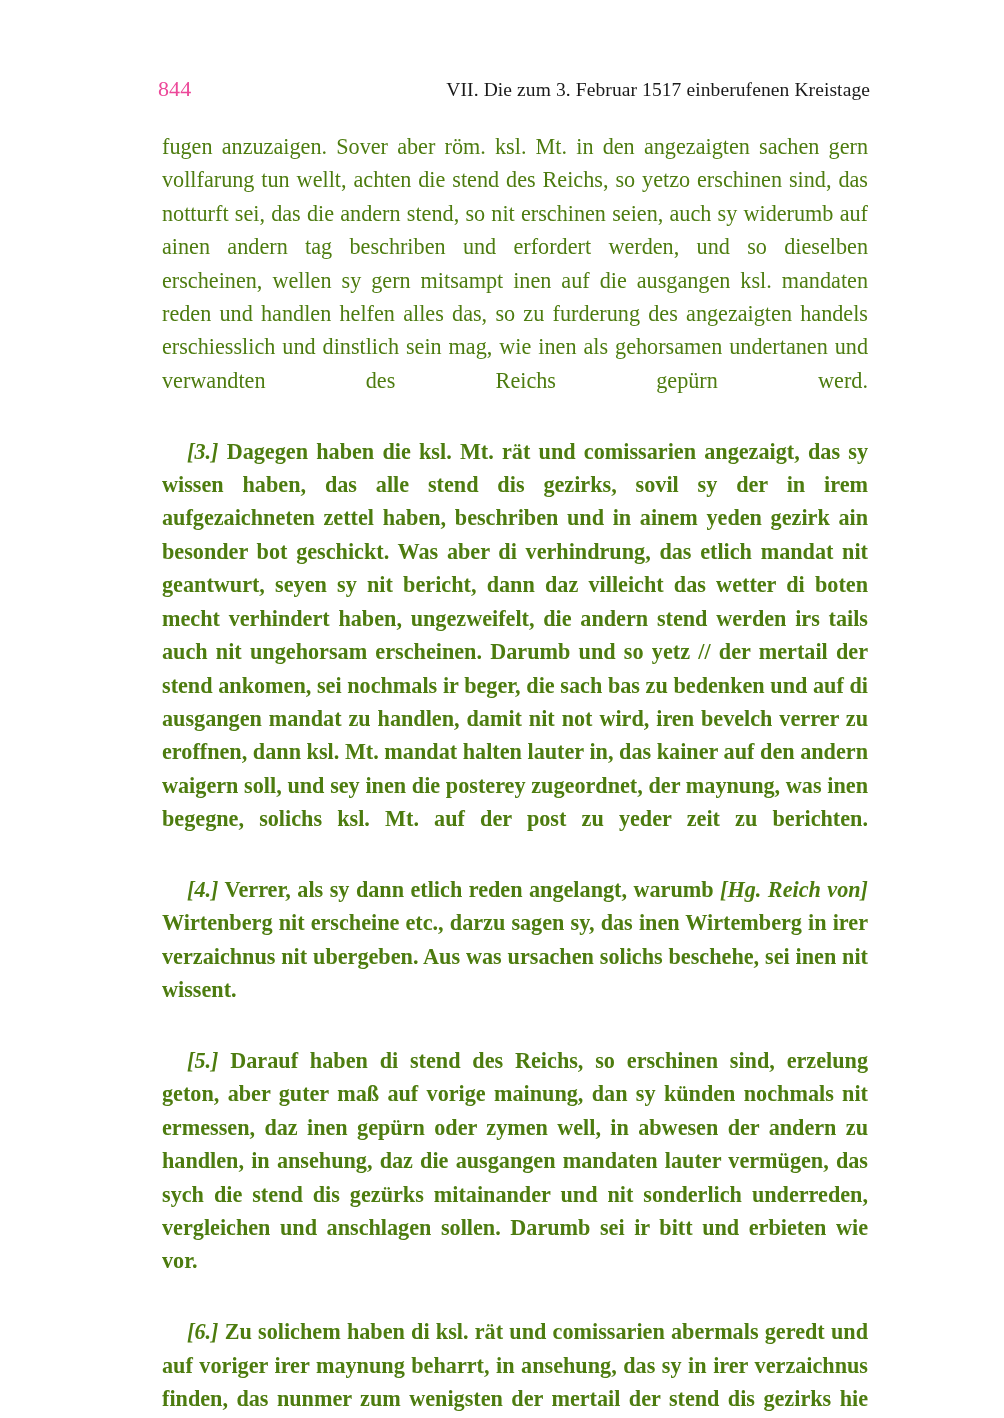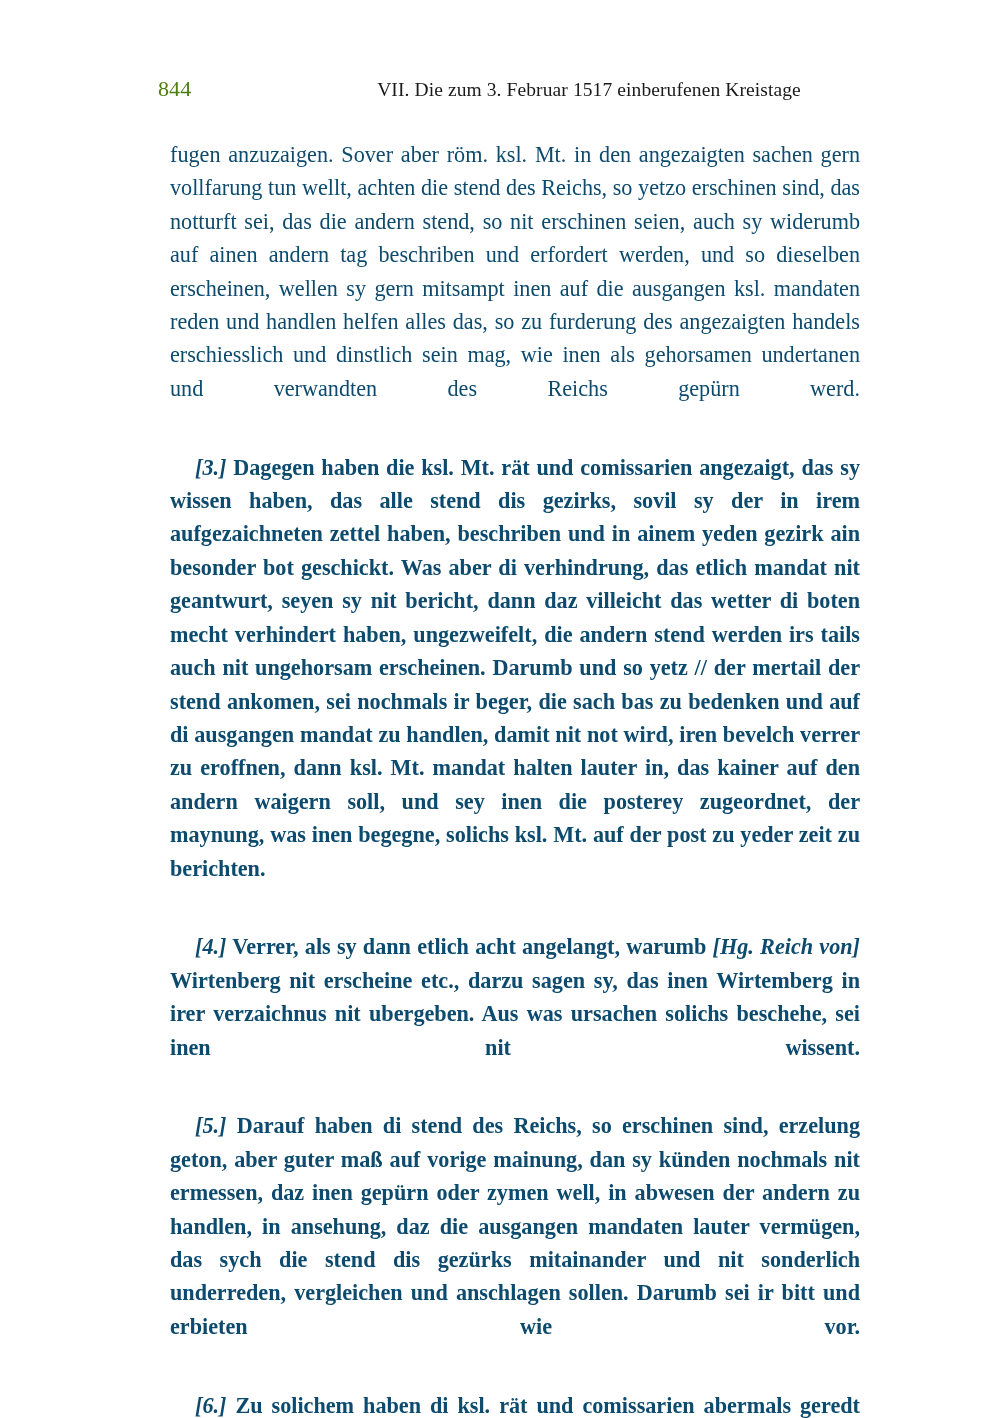--- a/index.html
+++ b/index.html
@@ -29,45 +29,45 @@
     height: 28px;
     display: flex;
     align-items: baseline;
     font-size: 20.5px;
     letter-spacing: 0.1px;
   }
   .folio {
     width: 150px;
     flex: 0 0 150px;
     font-size: 22px;
-    color: #4d7c0f;
+    color: #ec4899;
     font-family: Liberation Serif, serif;
   }
   .head-title {
     flex: 1 1 auto;
-    text-align: center;
+    text-align: right;
     font-size: 19.5px;
     white-space: nowrap;
   }
   .body-block {
     position: absolute;
     left: 158px;
     top: 126px;
     width: 714px;
   }
   p.para {
-    margin: 12px;
+    margin: 4px;
     padding: 0;
     font-size: 22.2px;
     line-height: 33.4px;
     text-align: justify;
     text-justify: inter-word;
     hyphens: none;
     -webkit-hyphens: none;
-    color: #0c4a6e;
+    color: #4d7c0f;
   }
   p.para.indent {
     text-indent: 25px;
     font-weight: bold;
   }
   p.para .it {
     font-style: italic;
   }
   
   p.para::after {
@@ -85,21 +85,21 @@
     <span class="folio">844</span>
     <span class="head-title">VII. Die zum 3. Februar 1517 einberufenen Kreistage</span>
   </div>
 
   <div class="body-block">
 
     <p class="para"><span>fugen anzuzaigen. Sover aber röm. ksl. Mt. in den angezaigten sachen gern vollfarung tun wellt, achten die stend des Reichs, so yetzo erschinen sind, das notturft sei, das die andern stend, so nit erschinen seien, auch sy widerumb auf ainen andern tag beschriben und erfordert werden, und so dieselben erscheinen, wellen sy gern mitsampt inen auf die ausgangen ksl. mandaten reden und handlen helfen alles das, so zu furderung des angezaigten handels erschiesslich und dinstlich sein mag, wie inen als gehorsamen undertanen und verwandten des Reichs gepürn werd.</span></p>
 
     <p class="para indent"><span class="it">[3.]</span><span> Dagegen haben die ksl. Mt. rät und comissarien angezaigt, das sy wissen haben, das alle stend dis gezirks, sovil sy der in irem aufgezaichneten zettel haben, beschriben und in ainem yeden gezirk ain besonder bot geschickt. Was aber di verhindrung, das etlich mandat nit geantwurt, seyen sy nit bericht, dann daz villeicht das wetter di boten mecht verhindert haben, ungezweifelt, die andern stend werden irs tails auch nit ungehorsam erscheinen. Darumb und so yetz // der mertail der stend ankomen, sei nochmals ir beger, die sach bas zu bedenken und auf di ausgangen mandat zu handlen, damit nit not wird, iren bevelch verrer zu eroffnen, dann ksl. Mt. mandat halten lauter in, das kainer auf den andern waigern soll, und sey inen die posterey zugeordnet, der maynung, was inen begegne, solichs ksl. Mt. auf der post zu yeder zeit zu berichten.</span></p>
 
-    <p class="para indent"><span class="it">[4.]</span><span> Verrer, als sy dann etlich acht angelangt, warumb </span><span class="it">[Hg. Reich von]</span><span> Wirtenberg nit erscheine etc., darzu sagen sy, das inen Wirtemberg in irer verzaichnus nit ubergeben. Aus was ursachen solichs beschehe, sei inen nit wissent.</span></p>
+    <p class="para indent"><span class="it">[4.]</span><span> Verrer, als sy dann etlich reden angelangt, warumb </span><span class="it">[Hg. Reich von]</span><span> Wirtenberg nit erscheine etc., darzu sagen sy, das inen Wirtemberg in irer verzaichnus nit ubergeben. Aus was ursachen solichs beschehe, sei inen nit wissent.</span></p>
 
     <p class="para indent"><span class="it">[5.]</span><span> Darauf haben di stend des Reichs, so erschinen sind, erzelung geton, aber guter maß auf vorige mainung, dan sy künden nochmals nit ermessen, daz inen gepürn oder zymen well, in abwesen der andern zu handlen, in ansehung, daz die ausgangen mandaten lauter vermügen, das sych die stend dis gezürks mitainander und nit sonderlich underreden, vergleichen und anschlagen sollen. Darumb sei ir bitt und erbieten wie vor.</span></p>
 
     <p class="para indent"><span class="it">[6.]</span><span> Zu solichem haben di ksl. rät und comissarien abermals geredt und auf voriger irer maynung beharrt, in ansehung, das sy in irer verzaichnus finden, das nunmer zum wenigsten der mertail der stend dis gezirks hie seien. Darumb, auf sonderlichen bevelch röm. ksl. Mt., ersuchen sy ainen yeden guetlich bei seiner pflicht, damit er röm. ksl. Mt. und dem Reich verwandt sei, im handel furzufarn, dann sy seyen ungezweifelt, ain yeder hab anhaim das ksl. ausgangen mandat ermessen // und sich darauf seins willens und gemuets, was er tun well, entschlossen, dann wa sy nochmals di sach auf die andern stend waigern und verziehen, würden sy ksl. Mt. ursachen, mit der acht wider die ungehorsamen zu handlen. Deshalben ir rat und gutbedünken wer, di sachen zu bedenken. Sover es aber ye nit anders, sei, wie obsteet, ir rat und gutbedünken, das sy, so sy jetzo wider anhaimkomen, sich bei inen selbst, auch irn undertanen und verwandten</span></p>
 
   </div>
 
 </div>
 
 </body></html>

